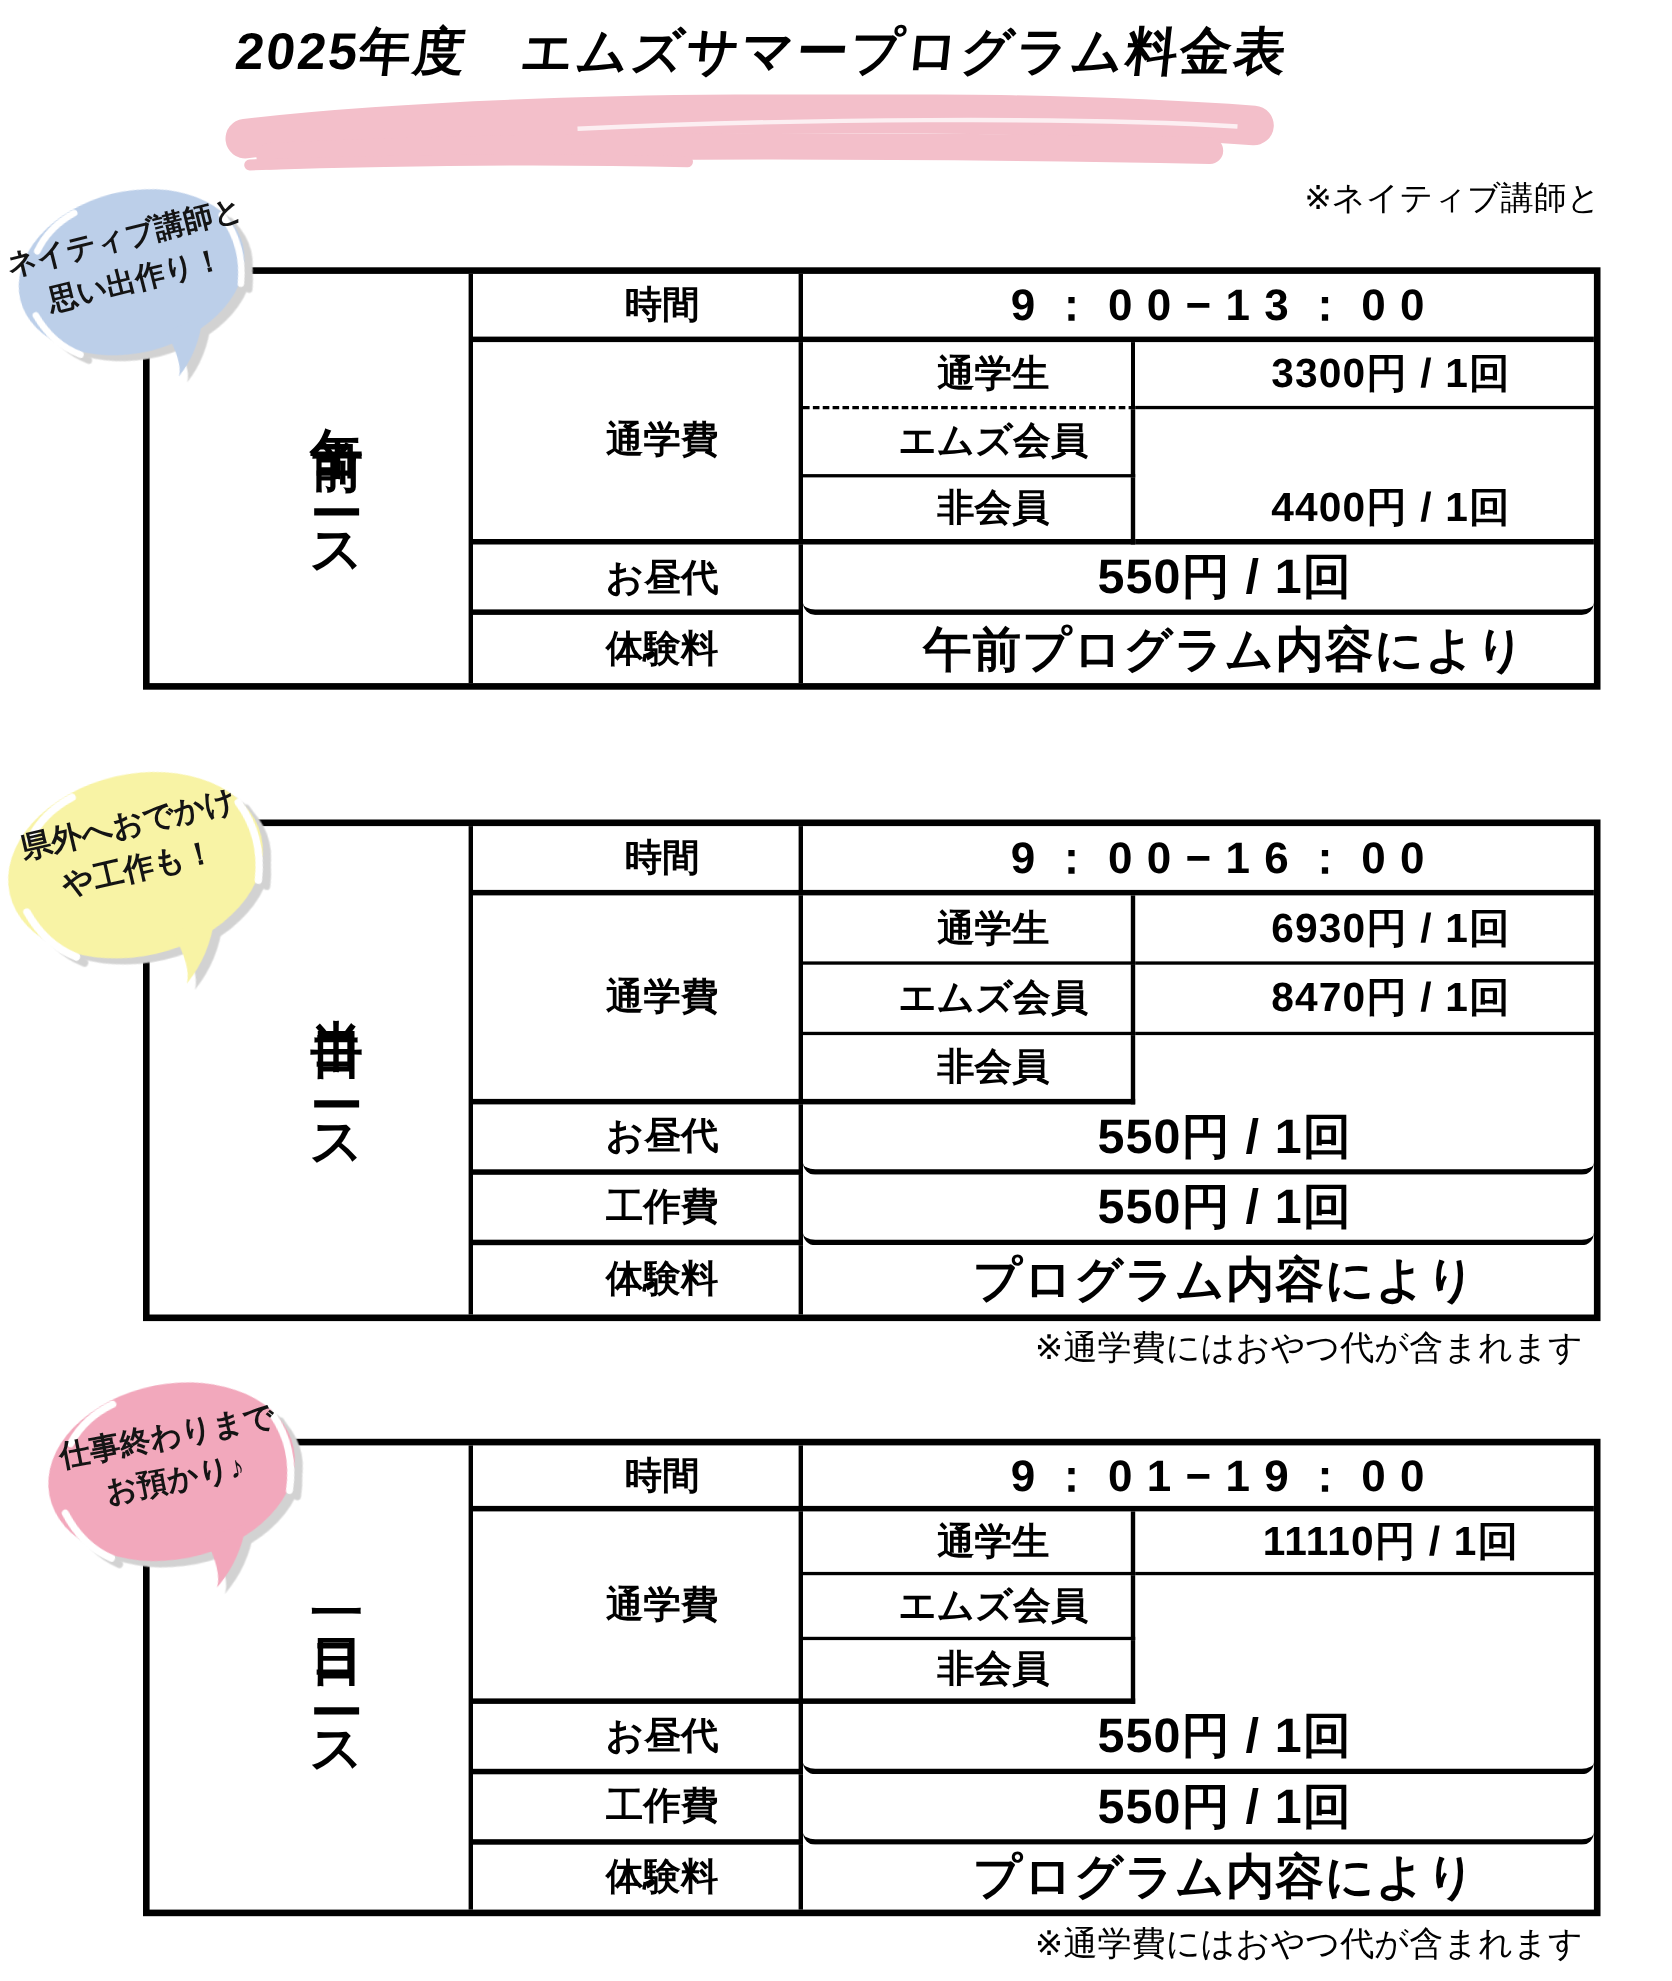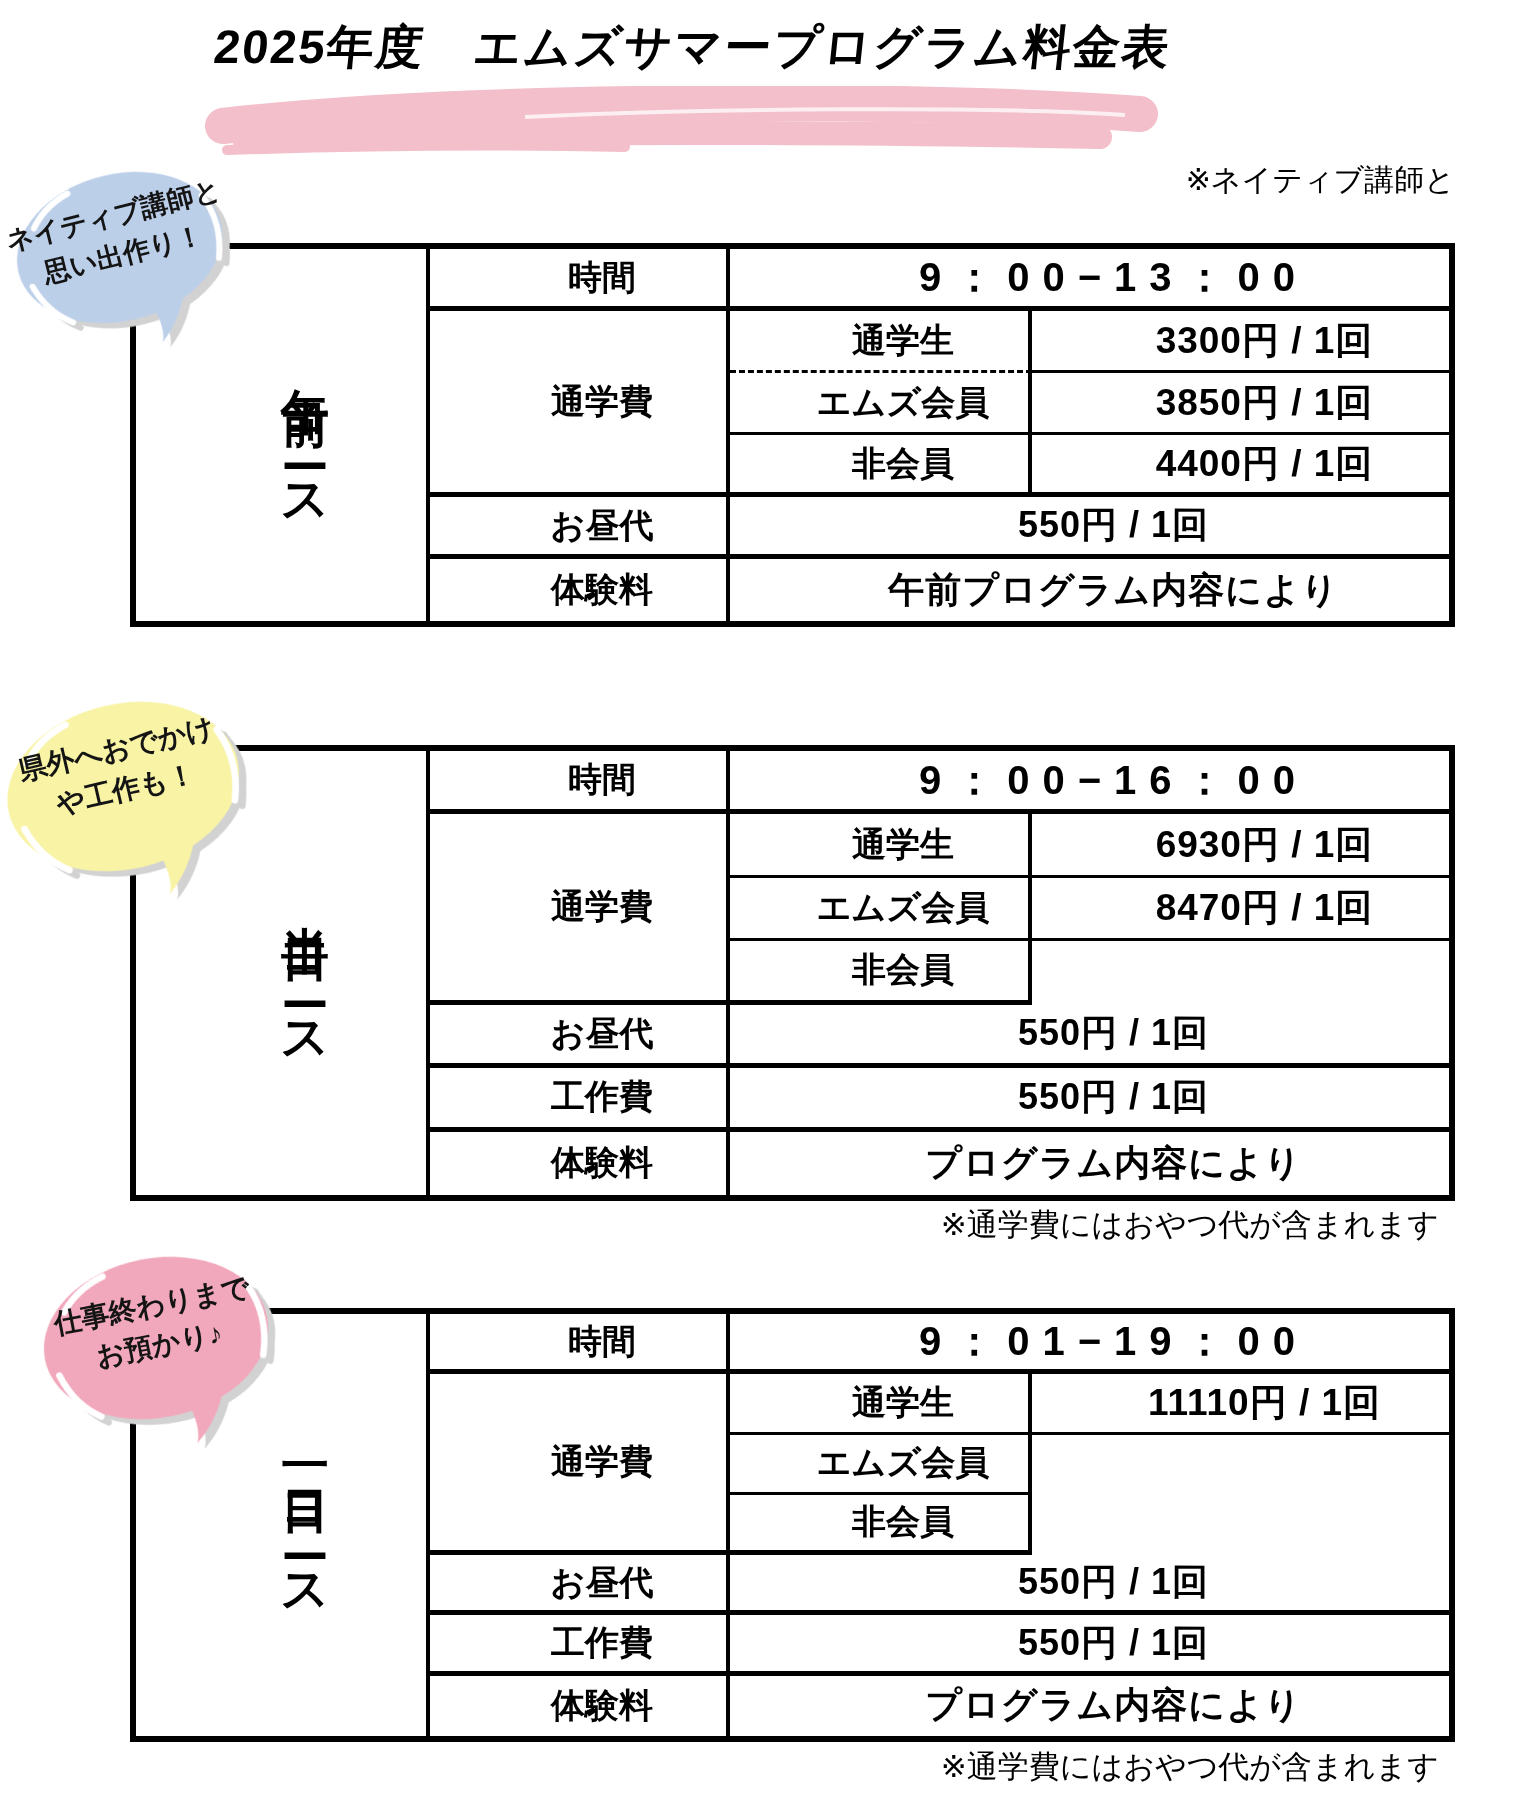--- a/index.html
+++ b/index.html
@@ -39,21 +39,21 @@
   .bbS{border-bottom:3px solid #000;}
   .bbD{border-bottom:3px dashed #000;}
   .course-cell span{
     writing-mode:vertical-rl;text-orientation:mixed;
     font-size:48px;font-weight:800;letter-spacing:12px;line-height:1;
   }
   .f-lbl  {font-size:34px;}
   .f-sub  {font-size:34px;}
   .f-price{font-size:37px;letter-spacing:1px;}
   .f-time {font-size:40px;letter-spacing:13px;}
-  .f-merge{font-size:36px;letter-spacing:1px;}
+  .f-merge{font-size:44px;letter-spacing:1px;border-radius:11px;}
 
   
   .bubble{position:absolute;z-index:6;}
   .bubble svg{position:absolute;inset:0;width:100%;height:100%;filter:drop-shadow(6px 7px 0 #d2d2d2);}
   .bubble .hl{fill:none;stroke:#fff;stroke-width:7;stroke-linecap:round;}
   .bubble-text{
     position:relative;z-index:2;width:100%;height:72%;display:flex;flex-direction:column;
     align-items:center;justify-content:center;text-align:center;
     font-size:27px;font-weight:700;line-height:1.45;color:#141414;
   }
@@ -86,21 +86,20 @@
   <div class="ptable t-morning">
     <div class="cell br course-cell" style="grid-area:1/1/-1/2">
       <span>午前コース</span>
     </div>
     <div class="cell br bbM f-lbl" style="grid-area:1/2/2/3">時間</div>
     <div class="cell bbM f-time" style="grid-area:1/3/2/5">9：00−13：00</div>
     <div class="cell br bbM f-lbl" style="grid-area:2/2/5/3">通学費</div>
     <div class="cell br bbD f-sub" style="grid-area:2/3/3/4">通学生</div>
     <div class="cell bbS f-price" style="grid-area:2/4/3/5">3300円 / 1回</div>
     <div class="cell br bbS f-sub" style="grid-area:3/3/4/4">エムズ会員</div>
-    <div class="cell bbS f-price" style="grid-area:3/4/4/5">3850円 / 1回</div>
     <div class="cell br bbM f-sub" style="grid-area:4/3/5/4">非会員</div>
     <div class="cell bbM f-price" style="grid-area:4/4/5/5">4400円 / 1回</div>
     <div class="cell br bbM f-lbl" style="grid-area:5/2/6/3">お昼代</div>
     <div class="cell bbM f-merge" style="grid-area:5/3/6/5">550円 / 1回</div>
     <div class="cell br f-lbl" style="grid-area:6/2/7/3">体験料</div>
     <div class="cell f-merge" style="grid-area:6/3/7/5">午前プログラム内容により</div>
   </div>
 
   <div class="ptable t-halfday">
     <div class="cell br course-cell" style="grid-area:1/1/-1/2">

